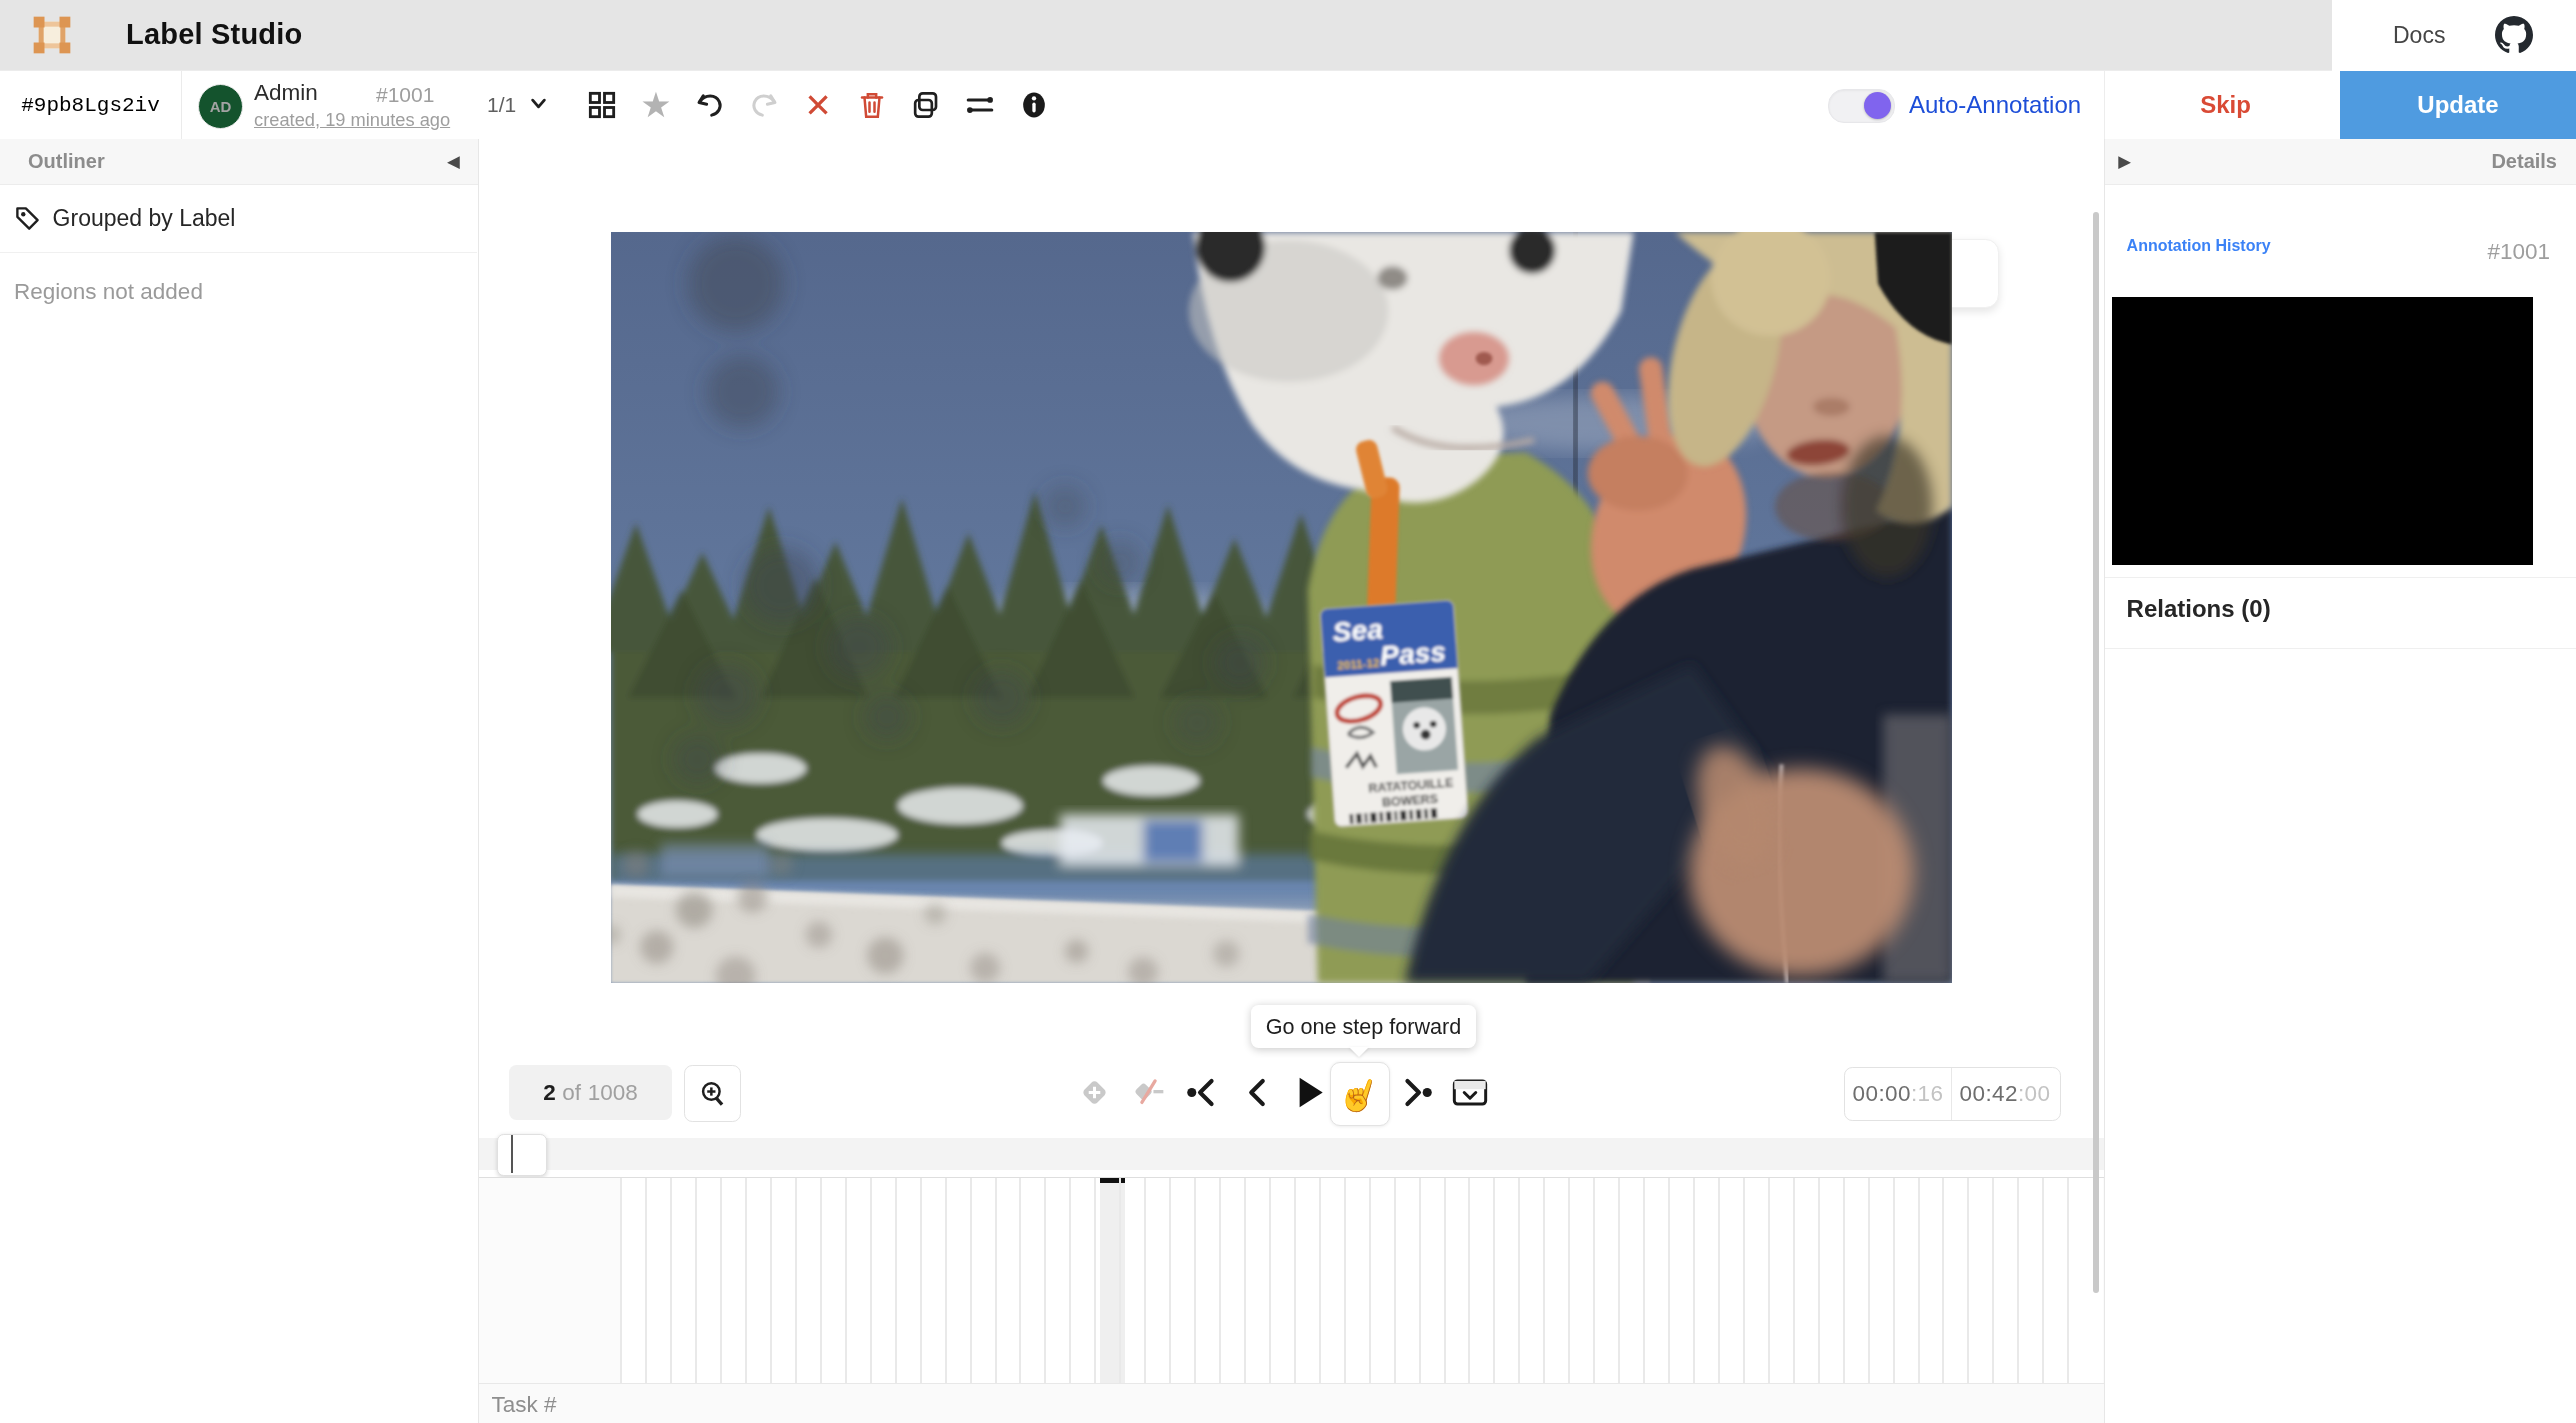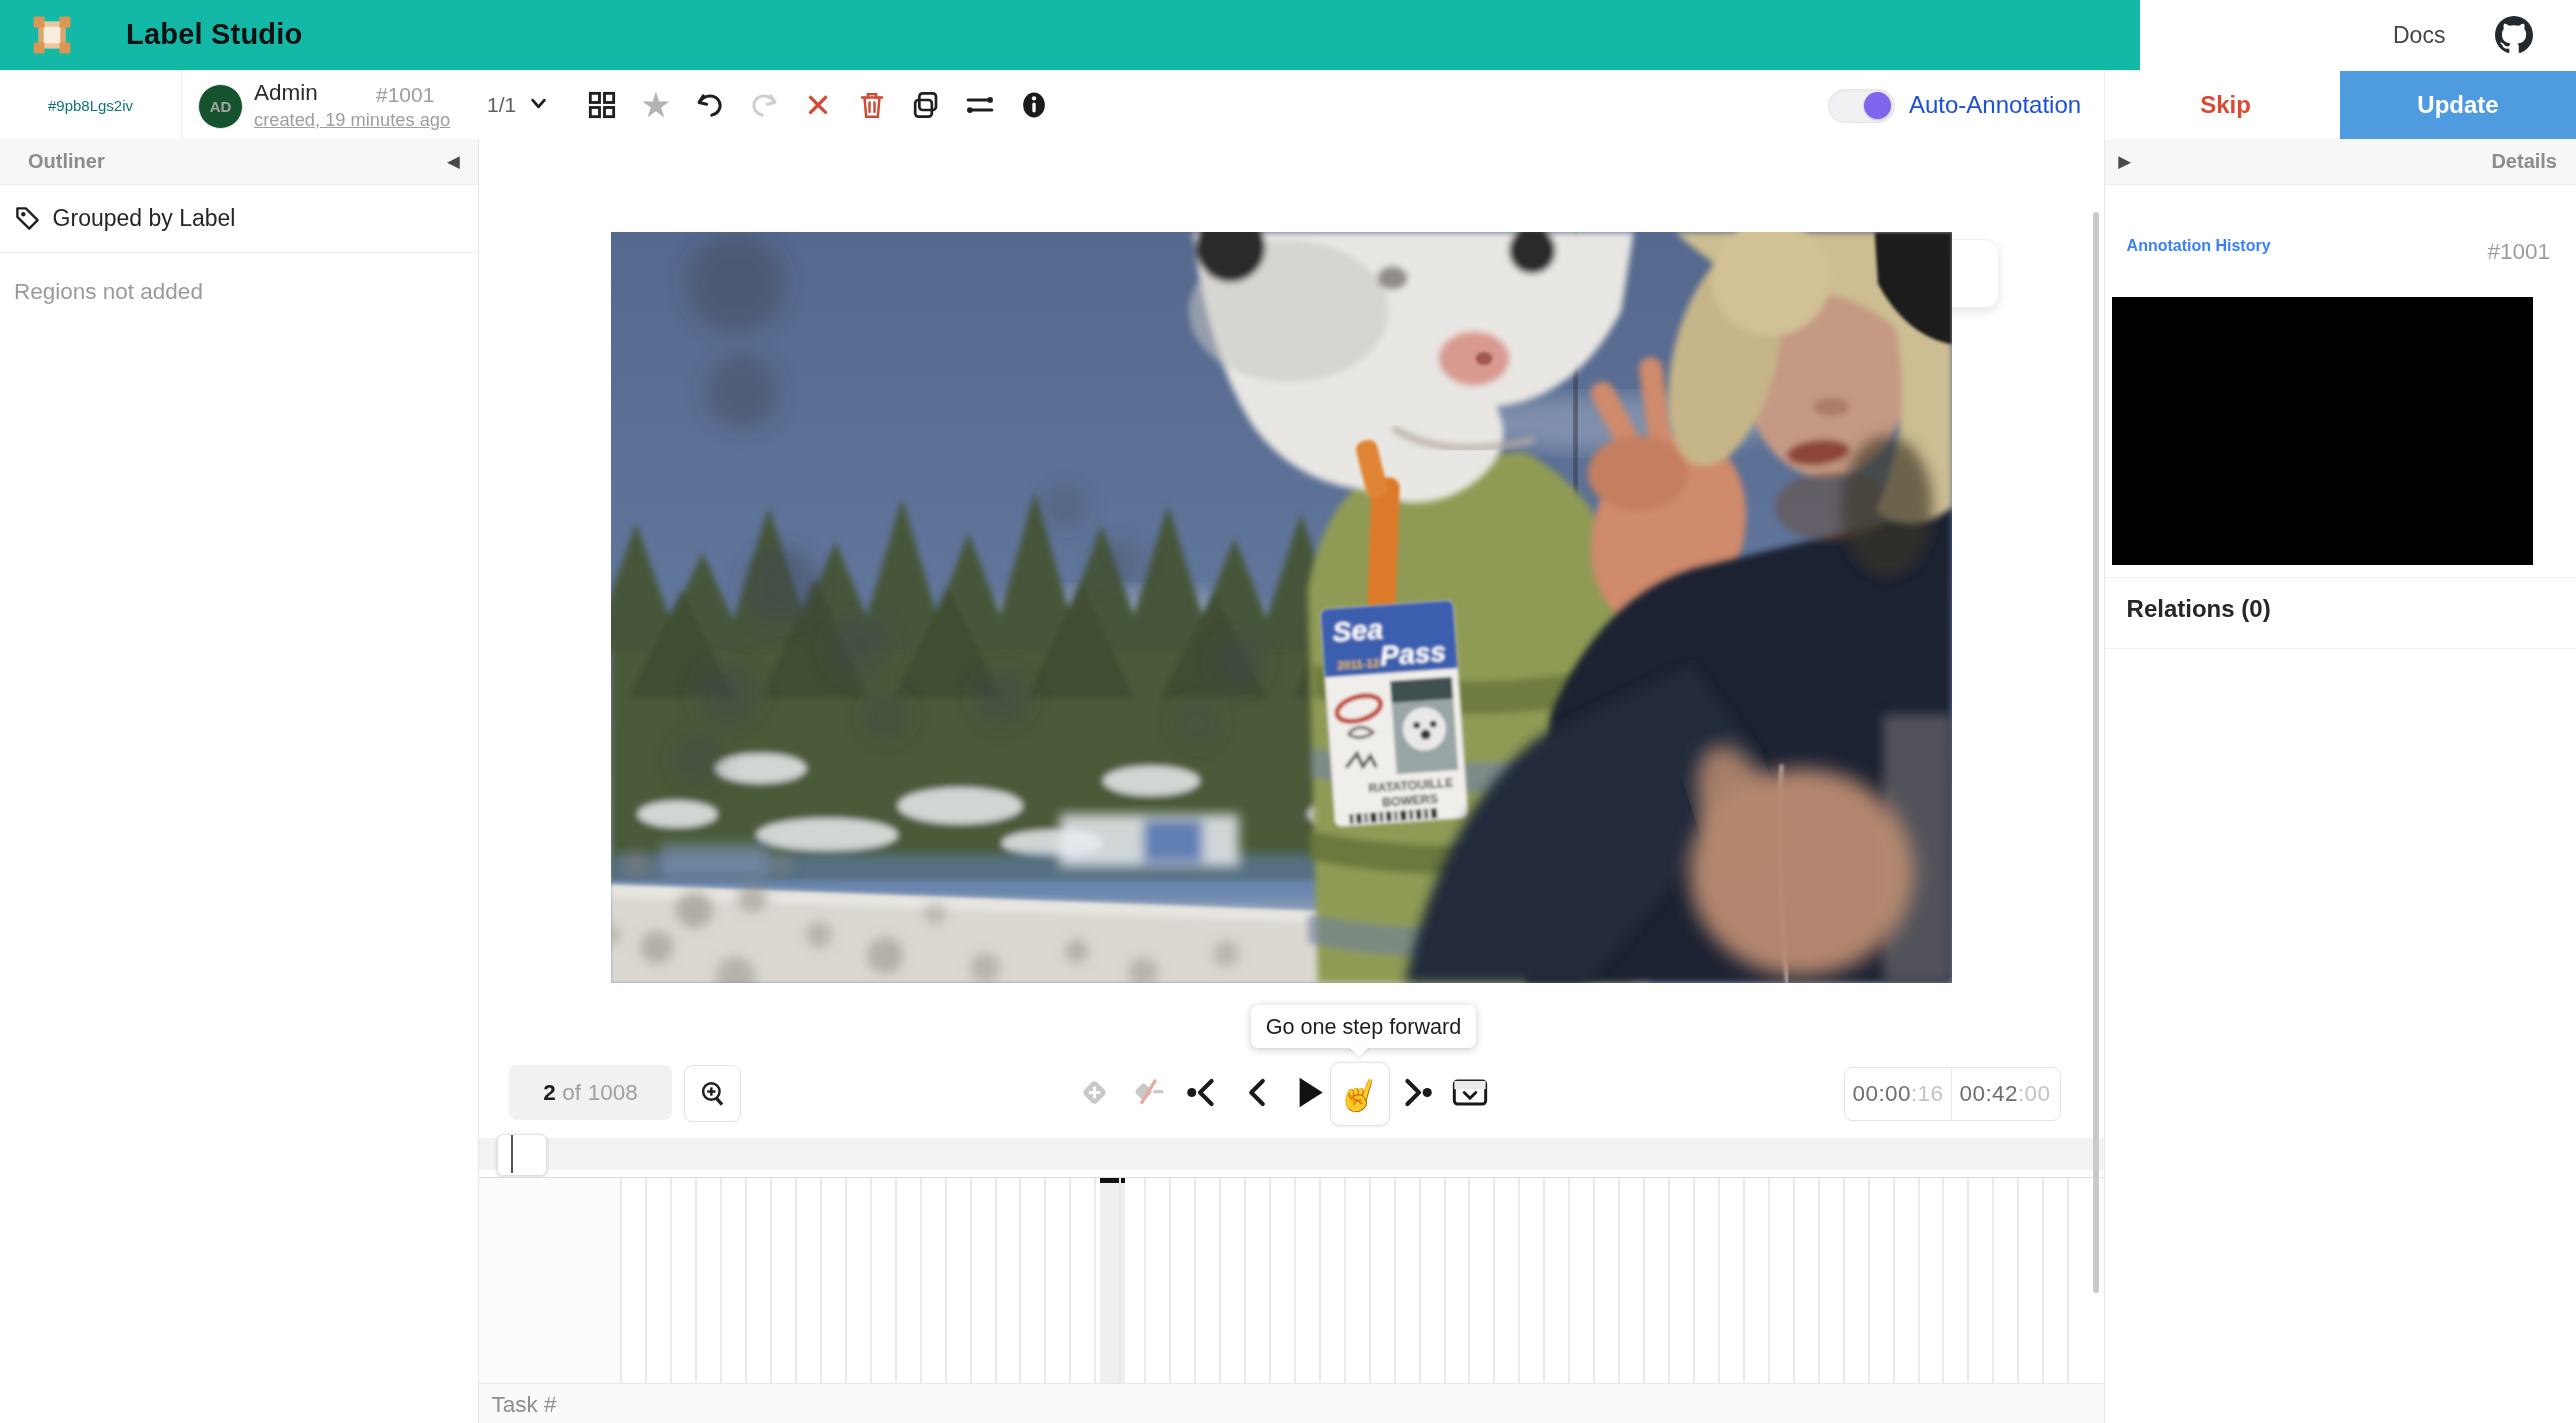--- a/index.html
+++ b/index.html
@@ -5,27 +5,27 @@
   html,body{margin:0;padding:0;}
   body{
     width:2576px;height:1424px;position:relative;overflow:hidden;
     background:#ffffff;font-family:"Liberation Sans",sans-serif;
     -webkit-font-smoothing:antialiased;color:#2b2b2b;
   }
   .abs{position:absolute;}
   .flex{display:flex;align-items:center;}
 
   
-  .header{left:0;top:0;width:2140px;height:70px;background:#14b8a6;border-bottom:0.8px solid #ececec;}
+  .header{left:0;top:0;width:2332px;height:70px;background:#e5e5e5;border-bottom:0.8px solid #ececec;}
   .app-title{font-size:29px;font-weight:700;color:#111;letter-spacing:0.2px;}
   .docs-link{font-size:23px;color:#454545;}
 
   
   .topbar{left:0;top:71px;width:2576px;height:68px;background:#fff;border-bottom:0.8px solid #e7e7e7;}
-  .taskid-cell{left:0;top:0;width:181px;height:68px;border-right:0.8px solid #ebebeb;justify-content:center;font-size:15px;color:#0f766e;}
+  .taskid-cell{left:0;top:0;width:181px;height:68px;border-right:0.8px solid #ebebeb;justify-content:center;font-size:21px;color:#000000;font-family:Liberation Mono, monospace;}
   .avatar{left:198px;top:12.5px;width:43px;height:43px;border-radius:50%;background:#14532d;border:0.8px solid #e9e9e9;justify-content:center;font-size:15px;font-weight:700;color:#a3a3a3;}
   .author-name{left:254px;top:9.1px;font-size:22.5px;color:#2b2b2b;font-weight:500;}
   .annotation-id{left:376px;top:11.6px;font-size:21px;color:#9e9e9e;}
   .created-text{left:254px;top:38px;font-size:18.3px;color:#9e9e9e;text-decoration:underline;}
   .ann-index{left:487px;top:21.6px;font-size:21px;color:#5f5f5f;}
   .ann-chevron{left:526px;top:20px;}
   .iconbtn{width:40px;height:40px;top:14px;justify-content:center;cursor:pointer;}
   .toggle-track{left:1828px;top:18.3px;width:65px;height:32px;border-radius:16px;background:#f1f1f3;border:0.8px solid #e7e7ea;box-shadow:inset 0 0.8px 2.5px rgba(0,0,0,.06);}
   .toggle-knob{left:35px;top:1.7px;width:27px;height:27px;border-radius:50%;background:#8064ee;box-shadow:0 0.8px 2.5px rgba(0,0,0,.25);}
   .toggle-label{left:1909px;top:20px;font-size:24px;font-weight:500;color:#1d4ed8;}

